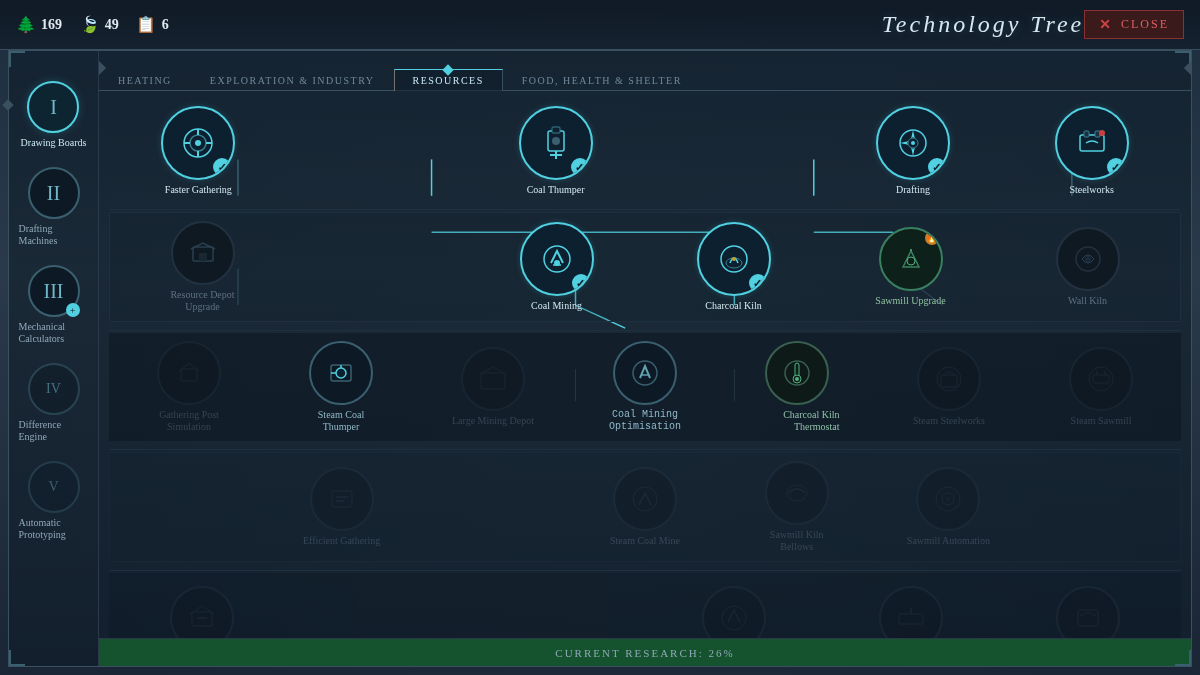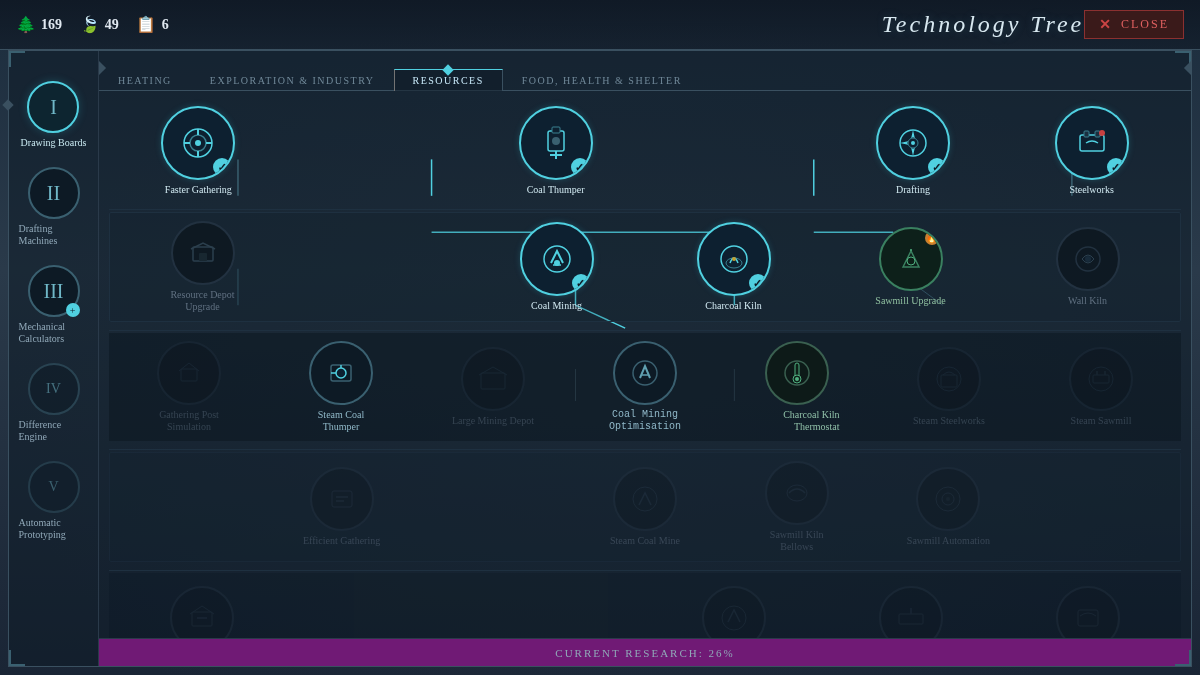--- a/index.html
+++ b/index.html
@@ -331,21 +331,21 @@
     
     .status-bar {
       height: 28px;
       border-top: 1px solid #2a3a4a;
       display: flex;
       align-items: center;
       justify-content: center;
       font-size: 11px;
       letter-spacing: 2px;
       color: #90a8b8;
-      background: #701a75;
+      background: #14532d;
     }
 
     
     .corner-tl, .corner-tr, .corner-bl, .corner-br {
       position: absolute;
       width: 16px;
       height: 16px;
       border-color: #3a6070;
       border-style: solid;
     }

